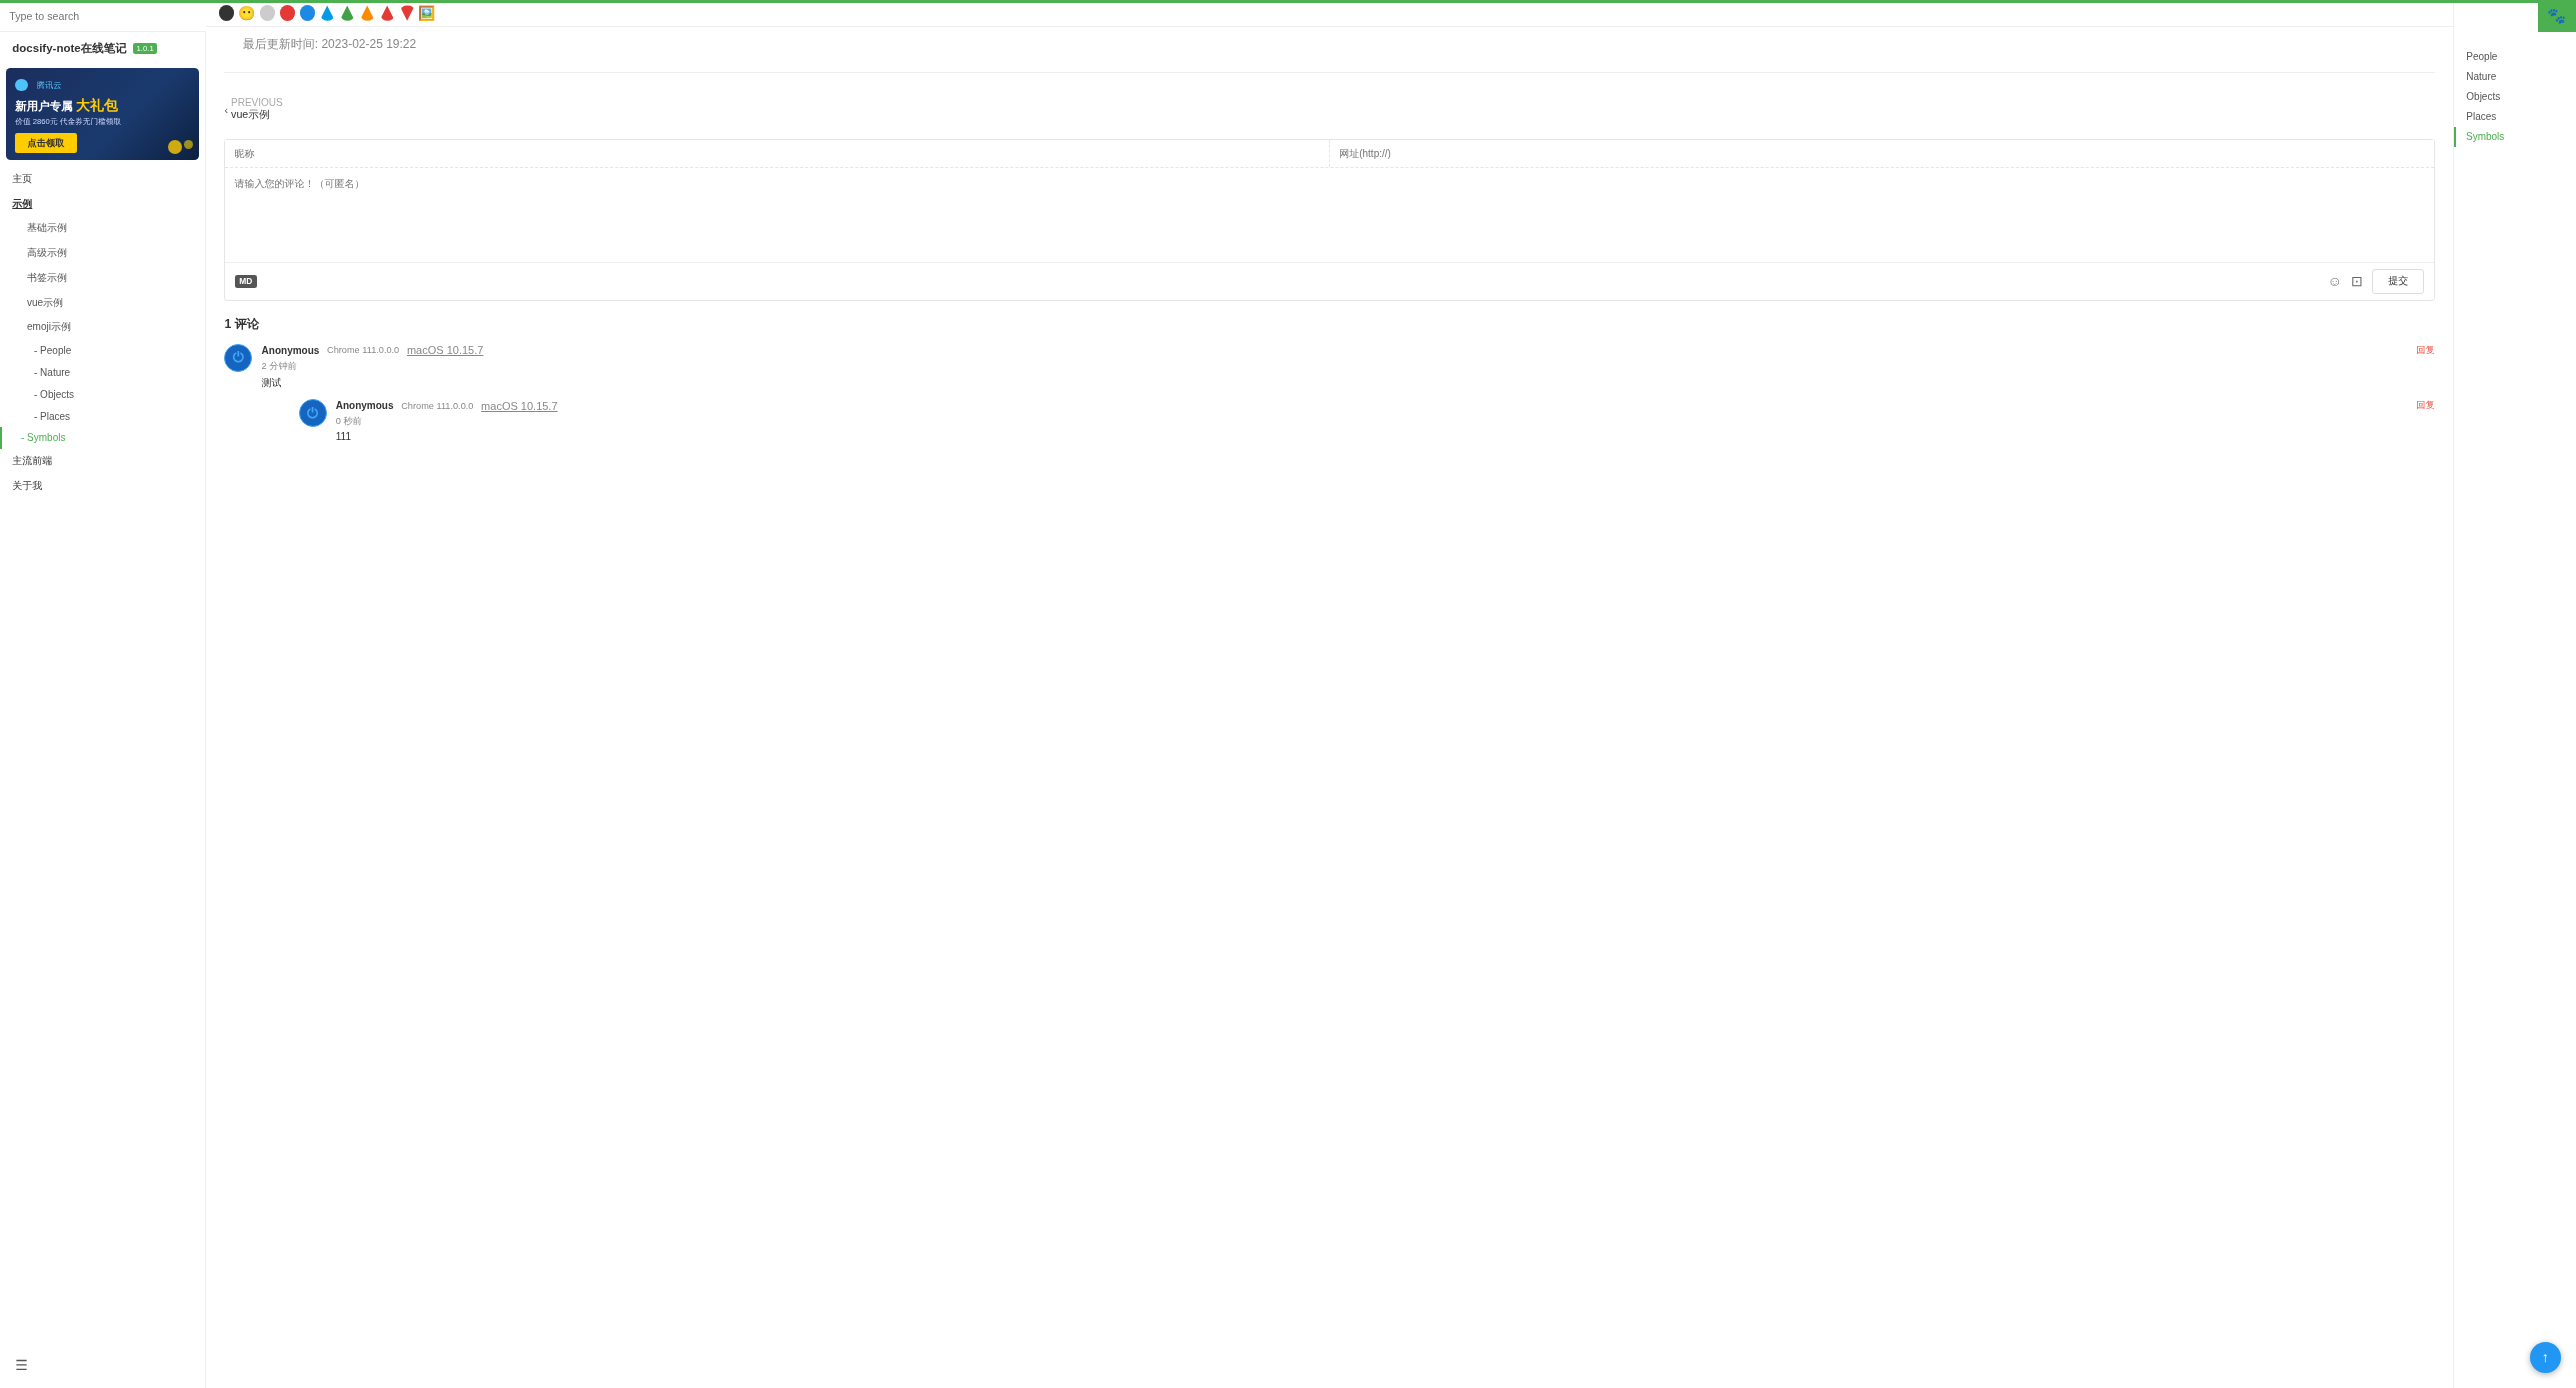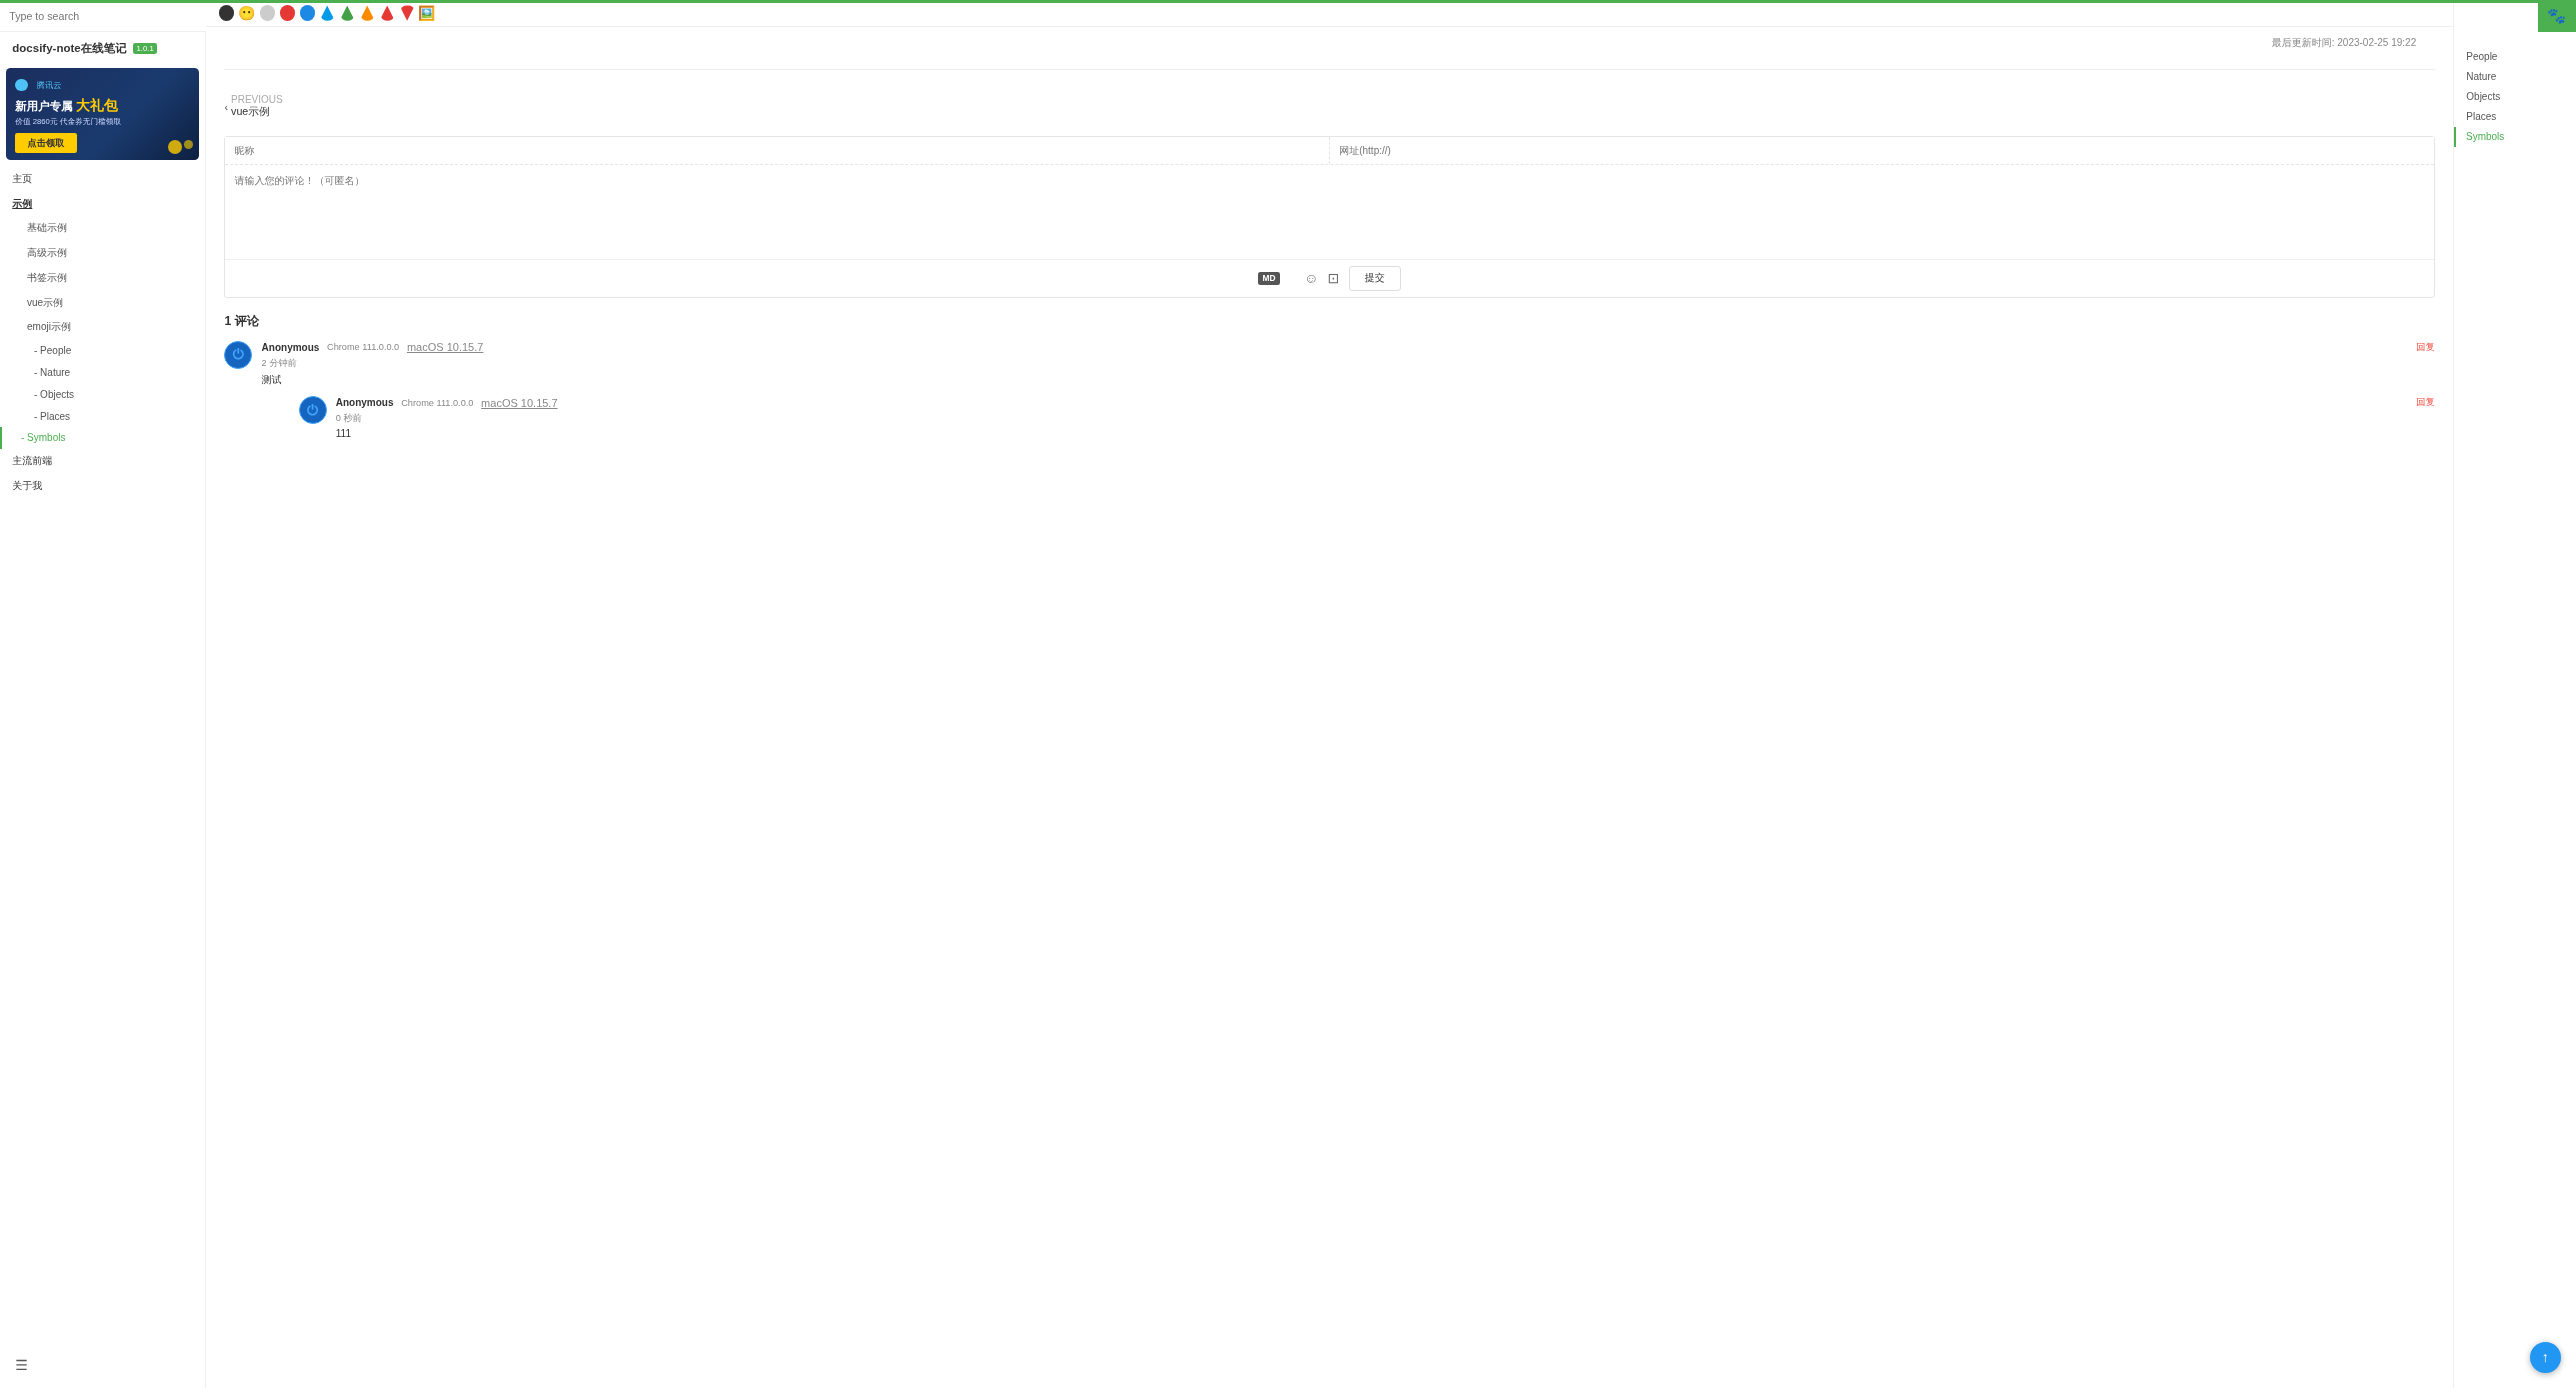--- a/index.html
+++ b/index.html
@@ -65,21 +65,21 @@
     }
 
     
     .emoji-top-bar {
       padding: 4.6px 12.3px; border-bottom: 0.8px solid #eee;
       display: flex; align-items: center; gap: 3.1px; flex-wrap: wrap;
     }
 
     
     .last-updated {
-      text-align: right; padding: 9.2px 18.4px 6.1px 18.4px; color: #888; font-size: 10px;
+      padding: 9.2px 18.4px 6.1px 18.4px; color: #888; font-size: 12px;
     }
 
     
     #toc-sidebar {
       width: 123px; min-width: 123px; background: #fff;
       border-left: 0.8px solid #eee; position: fixed; right: 0; top: 0;
       height: 100vh; overflow-y: auto; padding-top: 46px; z-index: 50;
     }
     .toc-item {
       display: block; padding: 4.6px 12.3px; font-size: 10px; color: #555;
@@ -112,21 +112,21 @@
     .comment-inputs input {
       flex: 1; border: none; outline: none; padding: 7.7px 9.2px;
       font-size: 10px; color: #333;
     }
     .comment-inputs input + input { border-left: 0.8px dashed #e5e5e5; }
     .comment-textarea {
       width: 100%; border: none; outline: none; resize: none;
       padding: 9.2px; font-size: 10px; min-height: 92px; color: #333;
     }
     .comment-form-footer {
-      display: flex; justify-content: center; align-items: center;
+      display: flex; justify-content: space-between; align-items: center;
       padding: 6.1px 9.2px; border-top: 0.8px solid #eee; gap: 24px;
     }
     .md-badge {
       background: #555; color: #fff; padding: 1.5px 4.6px; border-radius: 2.3px;
       font-size: 8.4px; font-weight: bold;
     }
     .form-actions { display: flex; align-items: center; gap: 9.2px; }
     .icon-btn { background: none; border: none; cursor: pointer; font-size: 14px; color: #666; }
     .submit-btn {
       background: #fff; border: 0.8px solid #ddd; padding: 4.6px 15.3px;

